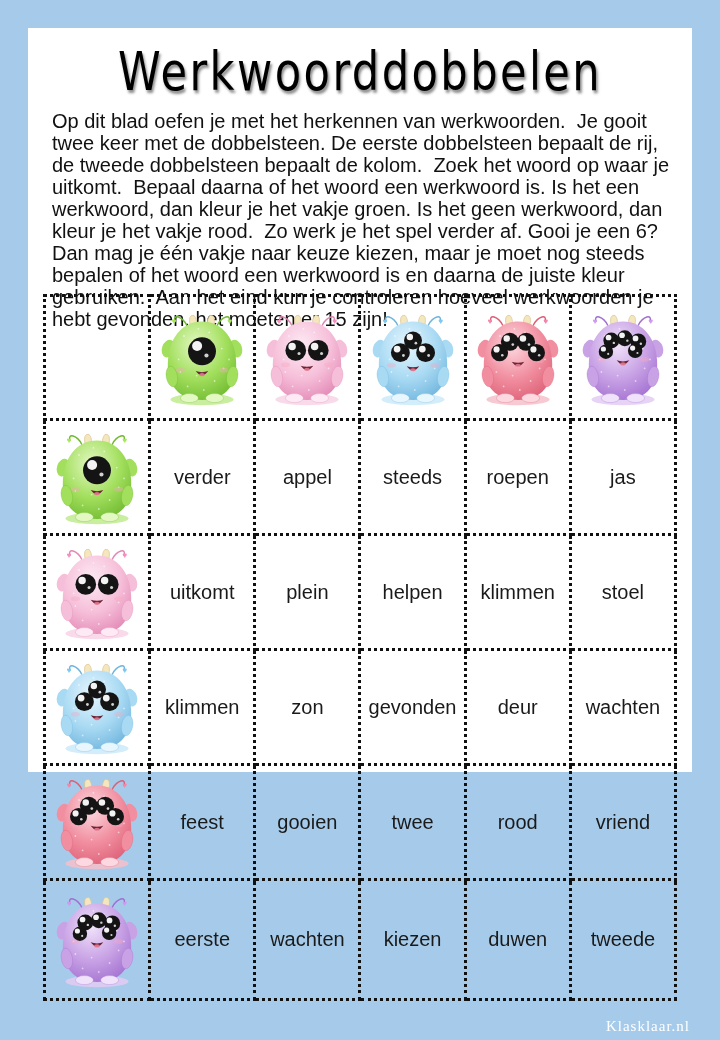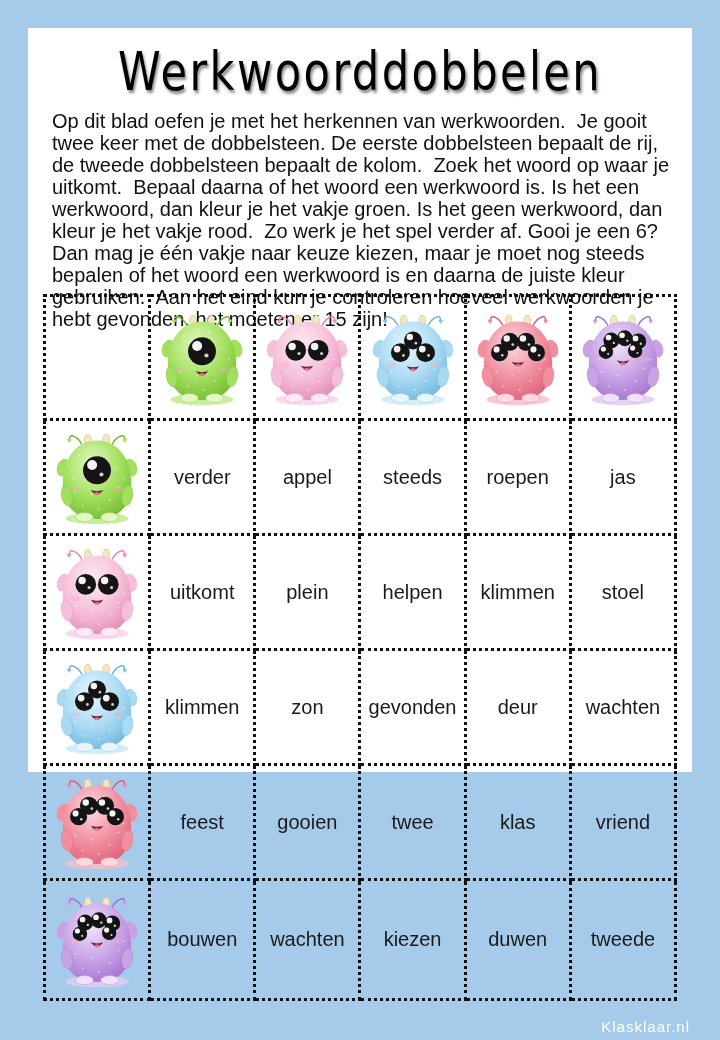--- a/index.html
+++ b/index.html
@@ -34,21 +34,21 @@
     text-align:center;vertical-align:middle;padding:0;
     font-size:20px;color:#1a1a1a;overflow:hidden;
   }
   table.grid tr:nth-child(1) td{height:121px;}
   table.grid tr:nth-child(n+2) td{height:112px;}
   table.grid tr:nth-child(6) td{height:117px;}
   .monster{display:block;margin:1px auto 0;}
   .word{display:inline-block;}
   .footer{
     position:absolute;right:30px;bottom:5px;
-    font-family:Liberation Sans, sans-serif;font-size:15px;
+    font-family:Liberation Serif, serif;font-size:15px;
     letter-spacing:1px;color:#ffffff;
   }
 </style>
 </head>
 <body style="--frame: #a6cbea; --paper: #ffffff; --grid-border: #101010;">
 
 <div class="page">
   <h1 class="title">Werkwoorddobbelen</h1>
   <p class="instructions">Op dit blad oefen je met het herkennen van werkwoorden.  Je gooit twee keer met de dobbelsteen. De eerste dobbelsteen bepaalt de rij, de tweede dobbelsteen bepaalt de kolom.  Zoek het woord op waar je uitkomt.  Bepaal daarna of het woord een werkwoord is. Is het een werkwoord, dan kleur je het vakje groen. Is het geen werkwoord, dan kleur je het vakje rood.  Zo werk je het spel verder af. Gooi je een 6? Dan mag je één vakje naar keuze kiezen, maar je moet nog steeds bepalen of het woord een werkwoord is en daarna de juiste kleur gebruiken.  Aan het eind kun je controleren hoeveel werkwoorden je hebt gevonden, het moeten er 15 zijn!</p>
   <table class="grid">
@@ -518,21 +518,21 @@
               <circle cx="70.5" cy="48.5" r="9.5" fill="#141414"></circle>
               <circle cx="67.175" cy="44.89" r="3.42" fill="#fff" opacity=".95"></circle>
               <circle cx="73.54" cy="51.35" r="1.425" fill="#fff" opacity=".8"></circle>
   <path d="M43,58.5 Q50,68 57,58.5 Q50,61 43,58.5 Z" fill="#6b2335"></path>
   <ellipse cx="50" cy="62.5" rx="3.2" ry="1.8" fill="#e2798f" opacity=".9"></ellipse>
   </svg>
           </td>
           <td><span class="word">feest</span></td>
           <td><span class="word">gooien</span></td>
           <td><span class="word">twee</span></td>
-          <td><span class="word">klas</span></td>
+          <td><span class="word">rood</span></td>
           <td><span class="word">vriend</span></td>
         </tr>
         <tr>
           <td>
             <svg class="monster" width="90" height="99" viewBox="0 0 100 110" xmlns="http://www.w3.org/2000/svg">
   <defs>
                 <radialGradient id="g-purple" cx="42%" cy="30%" r="78%">
     <stop offset="0%" stop-color="#f0e2fa"></stop>
                   <stop offset="55%" stop-color="#c8a2e5"></stop>
                   <stop offset="100%" stop-color="#a26fd0"></stop>
@@ -578,21 +578,21 @@
               <circle cx="31" cy="47.5" r="8" fill="#141414"></circle>
               <circle cx="28.2" cy="44.46" r="2.88" fill="#fff" opacity=".95"></circle>
               <circle cx="33.56" cy="49.9" r="1.2" fill="#fff" opacity=".8"></circle>
               <circle cx="63.5" cy="46.5" r="8" fill="#141414"></circle>
               <circle cx="60.7" cy="43.46" r="2.88" fill="#fff" opacity=".95"></circle>
               <circle cx="66.06" cy="48.9" r="1.2" fill="#fff" opacity=".8"></circle>
   <path d="M43,57 Q50,66.5 57,57 Q50,59.5 43,57 Z" fill="#6b2335"></path>
   <ellipse cx="50" cy="61" rx="3.2" ry="1.8" fill="#e2798f" opacity=".9"></ellipse>
   </svg>
           </td>
-          <td><span class="word">bouwen</span></td>
+          <td><span class="word">eerste</span></td>
           <td><span class="word">wachten</span></td>
           <td><span class="word">kiezen</span></td>
           <td><span class="word">duwen</span></td>
           <td><span class="word">tweede</span></td>
         </tr>
       </tbody>
   </table>
 </div>
 <div class="footer">Klasklaar.nl</div>
 

